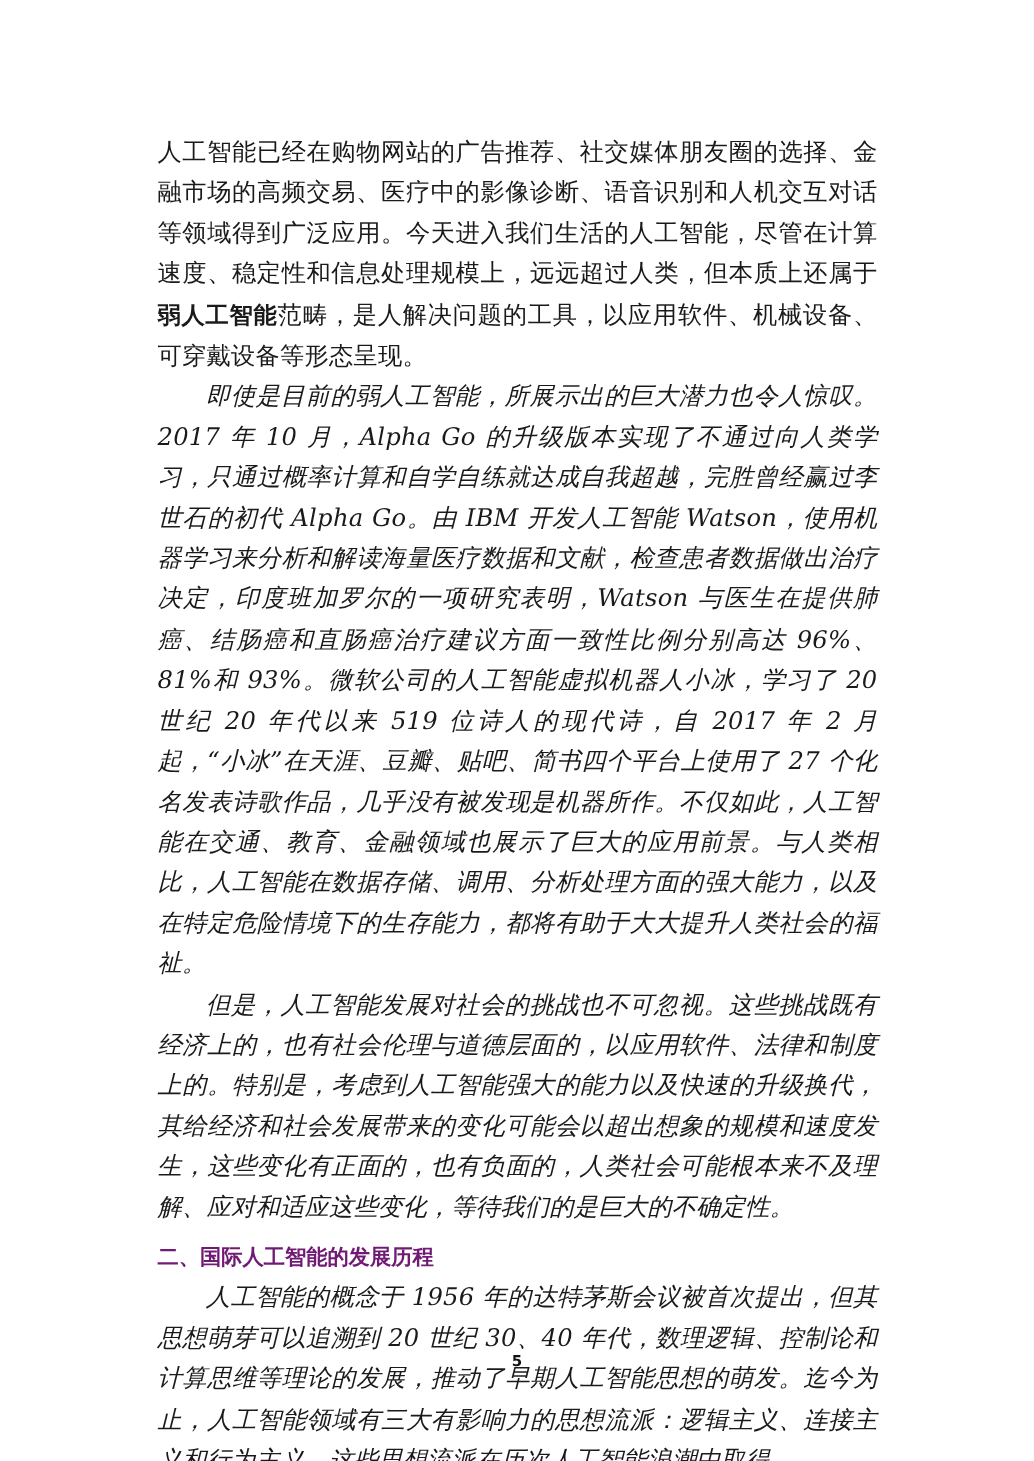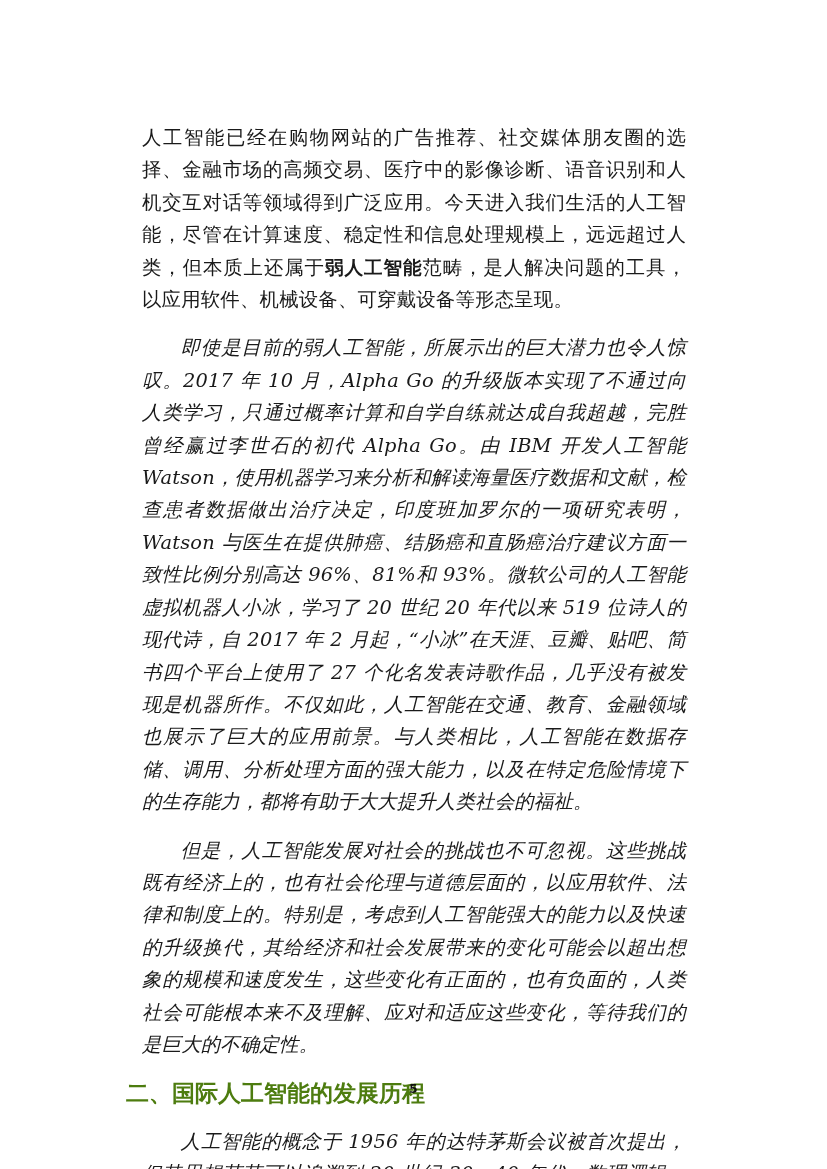--- a/index.html
+++ b/index.html
@@ -2,27 +2,27 @@
 <html><head>
 <meta charset="utf-8">
 <style>
   html, body { margin: 0; padding: 0; background: #ffffff; }
   body { width: 827px; height: 1169px; position: relative; overflow: hidden; }
   .page {
     position: absolute; left: 126px; top: 106px; width: 576px;
     font-family: "DejaVu Serif", "Liberation Serif", serif;
     font-size: 19.4px; line-height: 32.4px; color: #1a1a1a;
   }
-  .para { margin: 16px; text-align: justify; text-align-last: left; letter-spacing: 0.2px; }
+  .para { margin: 0; text-align: justify; text-align-last: left; letter-spacing: 0.2px; }
   .indent { text-indent: 2em; font-style: italic; }
   .bold { font-family: "DejaVu Sans", "Liberation Sans", sans-serif; font-weight: bold; font-size: 18.6px; }
   .heading {
     margin: 8px 0 0 0;
     font-family: "DejaVu Sans", "Liberation Sans", sans-serif; font-weight: bold;
-    font-size: 23px; line-height: 32.4px; color: #4d7c0f;
+    font-size: 17px; line-height: 32.4px; color: #701a75;
   }
   .page-number {
     position: absolute; top: 1082px; left: 0; width: 827px; text-align: center;
     font-family: "DejaVu Sans", "Liberation Sans", sans-serif; font-weight: bold;
     font-size: 12px; color: #111;
   }
 </style>
 </head>
 <body>
 

